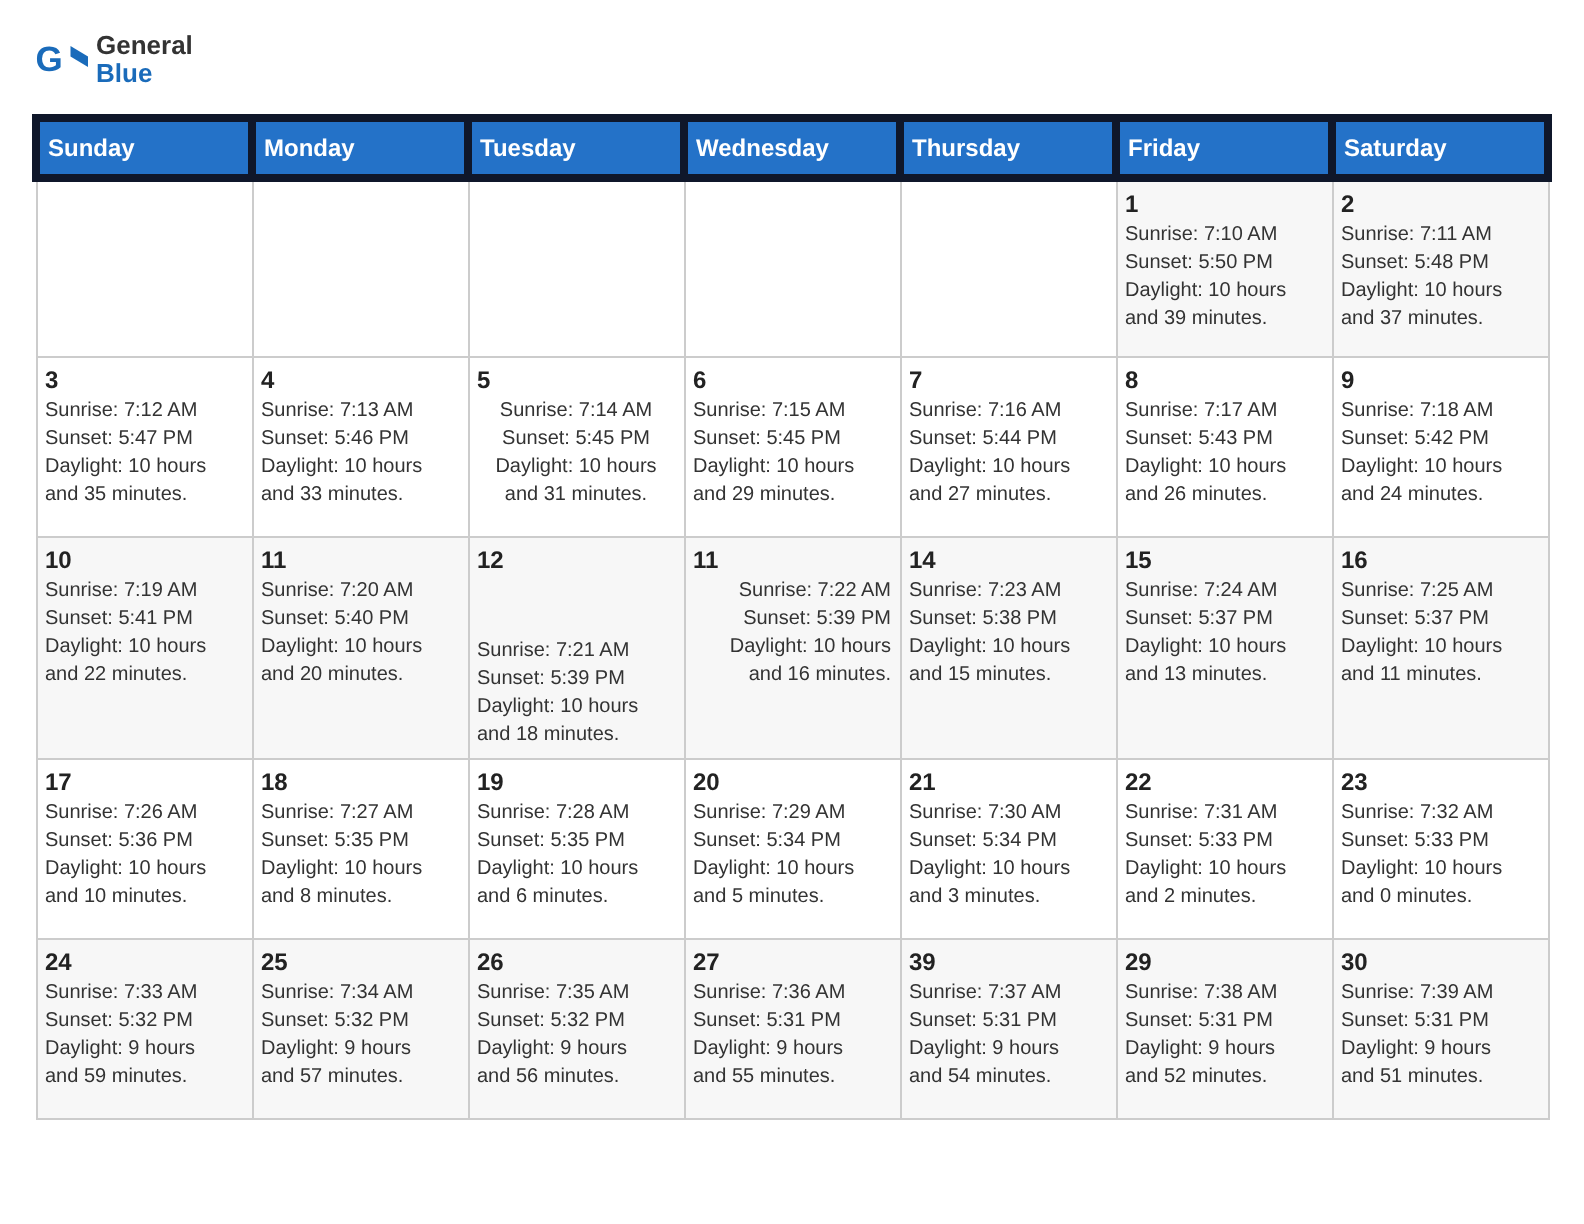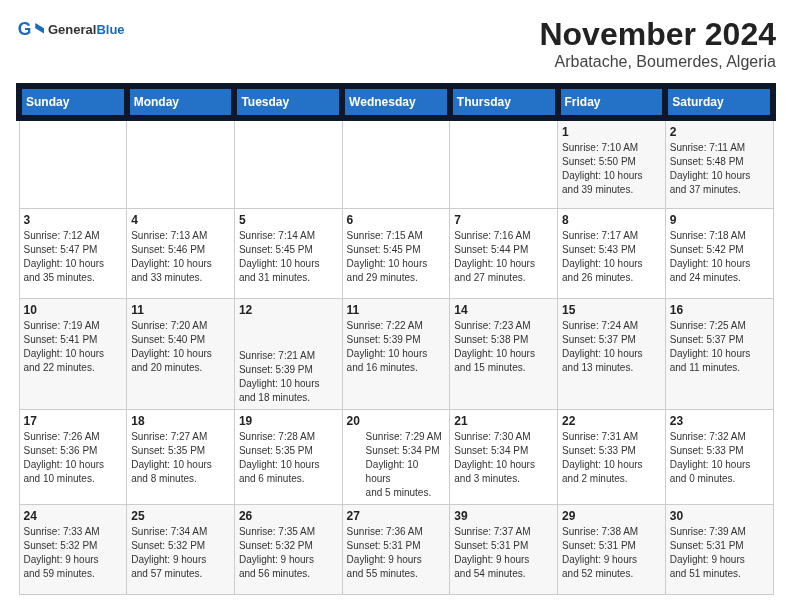--- a/index.html
+++ b/index.html
@@ -16,21 +16,21 @@
       align-items: flex-start;
       margin-bottom: 12px;
     }
     .logo {
       display: flex;
       align-items: center;
       gap: 4px;
     }
     .logo-text {
       display: flex;
-      flex-direction: row;
+      flex-direction: column;
       font-size: 13px;
       font-weight: bold;
       line-height: 1.1;
     }
     .logo-text span:first-child { color: #333; }
     .logo-text span:last-child { color: #1a6bba; }
     .logo-icon {
       width: 28px;
       height: 28px;
     }
@@ -52,21 +52,21 @@
       border-collapse: collapse;
       table-layout: fixed;
     }
     thead tr th {
       background-color: #2472c8;
       color: #fff;
       font-size: 12px;
       font-weight: bold;
       padding: 6px 4px;
       text-align: left;
-      border: 6px solid #0f172a;
+      border: 4px solid #0f172a;
     }
     tbody tr td {
       border: 1px solid #ccc;
       vertical-align: top;
       padding: 4px 4px;
       font-size: 10.5px;
       color: #222;
       background: #fff;
       height: 90px;
     }
@@ -95,24 +95,20 @@
   <div class="logo">
     <svg class="logo-icon" viewBox="0 0 32 32">
       <text x="2" y="22" font-size="20" font-weight="bold" fill="#1a6bba">G</text>
       <polygon points="22,8 32,14 32,20 22,14" fill="#1a6bba"></polygon>
     </svg>
     <div class="logo-text">
       <span>General</span>
       <span>Blue</span>
     </div>
   </div>
-  <div class="title-block">
-    <h1>November 2024</h1>
-    <h2>Arbatache, Boumerdes, Algeria</h2>
-  </div>
 </div>
 
 <table>
   <thead>
     <tr>
     <th>Sunday</th>
         <th>Monday</th>
         <th>Tuesday</th>
         <th>Wednesday</th>
         <th>Thursday</th>
@@ -152,21 +148,21 @@
         </td>
         <td>
           <span class="day-number">4</span>
           <div class="day-info" style="white-space: pre-line;">Sunrise: 7:13 AM
 Sunset: 5:46 PM
 Daylight: 10 hours
 and 33 minutes.</div>
         </td>
         <td>
           <span class="day-number">5</span>
-          <div class="day-info" style="white-space: pre-line;">Sunrise: 7:14 AM
+          <div class="day-info" style="white-space: pre-line; text-align: center;">Sunrise: 7:14 AM
 Sunset: 5:45 PM
 Daylight: 10 hours
 and 31 minutes.</div>
         </td>
         <td>
           <span class="day-number">6</span>
           <div class="day-info" style="white-space: pre-line;">Sunrise: 7:15 AM
 Sunset: 5:45 PM
 Daylight: 10 hours
 and 29 minutes.</div>
@@ -210,21 +206,21 @@
         </td>
         <td>
           <span class="day-number">12</span>
           <div class="day-info" style="white-space: pre-line; margin-top: 32px;">Sunrise: 7:21 AM
 Sunset: 5:39 PM
 Daylight: 10 hours
 and 18 minutes.</div>
         </td>
         <td>
           <span class="day-number">11</span>
-          <div class="day-info" style="white-space: pre-line;">Sunrise: 7:22 AM
+          <div class="day-info" style="white-space: pre-line; text-align: right;">Sunrise: 7:22 AM
 Sunset: 5:39 PM
 Daylight: 10 hours
 and 16 minutes.</div>
         </td>
         <td>
           <span class="day-number">14</span>
           <div class="day-info" style="white-space: pre-line;">Sunrise: 7:23 AM
 Sunset: 5:38 PM
 Daylight: 10 hours
 and 15 minutes.</div>
@@ -261,21 +257,21 @@
         </td>
         <td>
           <span class="day-number">19</span>
           <div class="day-info" style="white-space: pre-line;">Sunrise: 7:28 AM
 Sunset: 5:35 PM
 Daylight: 10 hours
 and 6 minutes.</div>
         </td>
         <td>
           <span class="day-number">20</span>
-          <div class="day-info" style="white-space: pre-line; margin-left: 19px;">Sunrise: 7:29 AM
+          <div class="day-info" style="white-space: pre-line;">Sunrise: 7:29 AM
 Sunset: 5:34 PM
 Daylight: 10 hours
 and 5 minutes.</div>
         </td>
         <td>
           <span class="day-number">21</span>
           <div class="day-info" style="white-space: pre-line;">Sunrise: 7:30 AM
 Sunset: 5:34 PM
 Daylight: 10 hours
 and 3 minutes.</div>

